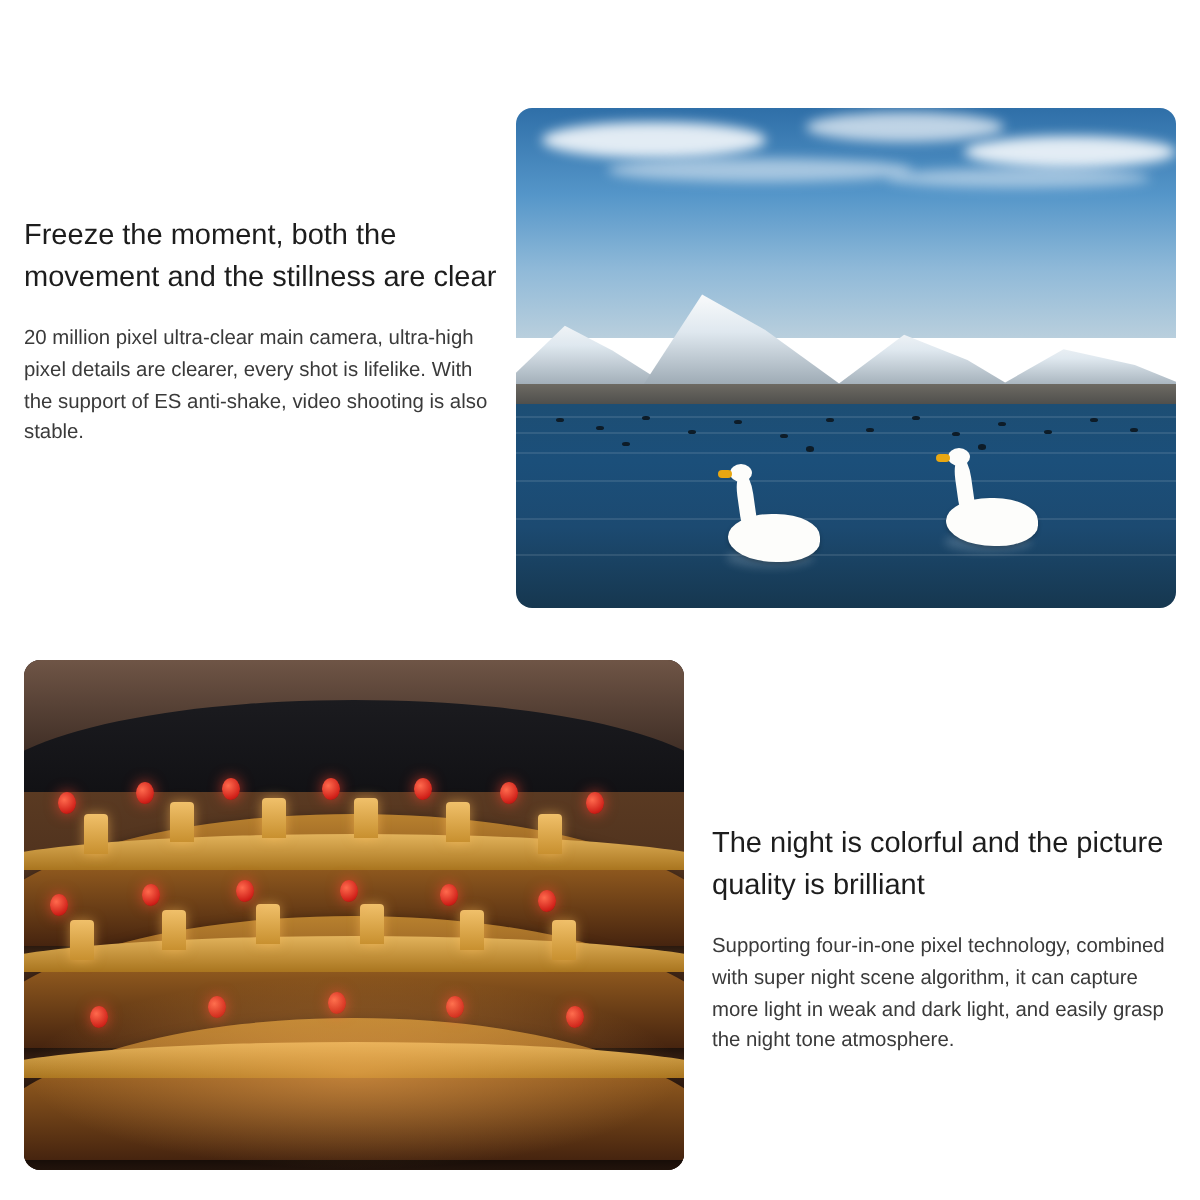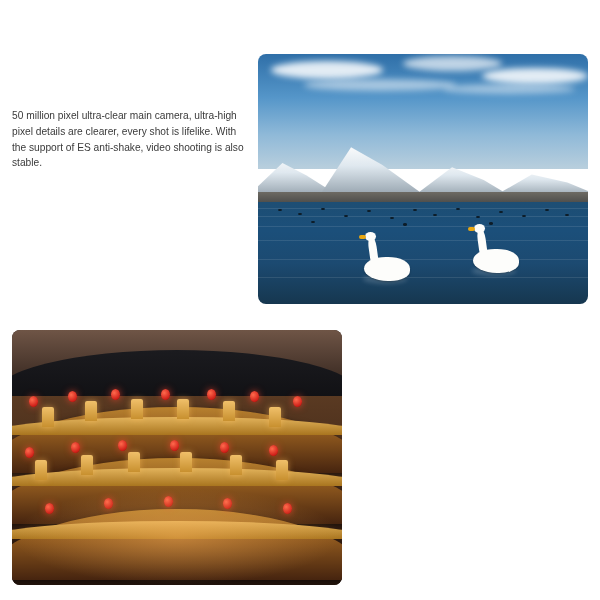--- a/index.html
+++ b/index.html
@@ -275,21 +275,22 @@
     margin: 0;
   }
 </style>
 </head>
 <body>
 
 <div class="page">
 
 
   <div class="sec1-text">
-    <p class="sec1-body">50 million pixel ultra-clear main camera, ultra-high pixel details are clearer, every shot is lifelike. With the support of ES anti-shake, video shooting is also stable.</p>
+    <p class="sec1-title">Freeze the moment, both the movement and the stillness are clear</p>
+    <p class="sec1-body">20 million pixel ultra-clear main camera, ultra-high pixel details are clearer, every shot is lifelike. With the support of ES anti-shake, video shooting is also stable.</p>
   </div>
 
   <div class="photo" id="photo-swans">
     <div class="swan-sky">
       <div class="cloud c1"></div>
       <div class="cloud c2"></div>
       <div class="cloud c3"></div>
       <div class="cloud c4"></div>
       <div class="cloud c5"></div>
     </div>
@@ -391,15 +392,17 @@
     <div class="lantern" style="left:10%; top:68%"></div>
     <div class="lantern" style="left:28%; top:66%"></div>
     <div class="lantern" style="left:46%; top:65%"></div>
     <div class="lantern" style="left:64%; top:66%"></div>
     <div class="lantern" style="left:82%; top:68%"></div>
 
     <div class="glow" style="left:0; top:62%; width:100%; height:38%"></div>
   </div>
 
   <div class="sec2-text">
+    <p class="sec2-title">The night is colorful and the picture quality is brilliant</p>
+    <p class="sec2-body">Supporting four-in-one pixel technology, combined with super night scene algorithm, it can capture more light in weak and dark light, and easily grasp the night tone atmosphere.</p>
   </div>
 
 </div>
 
 </body></html>

